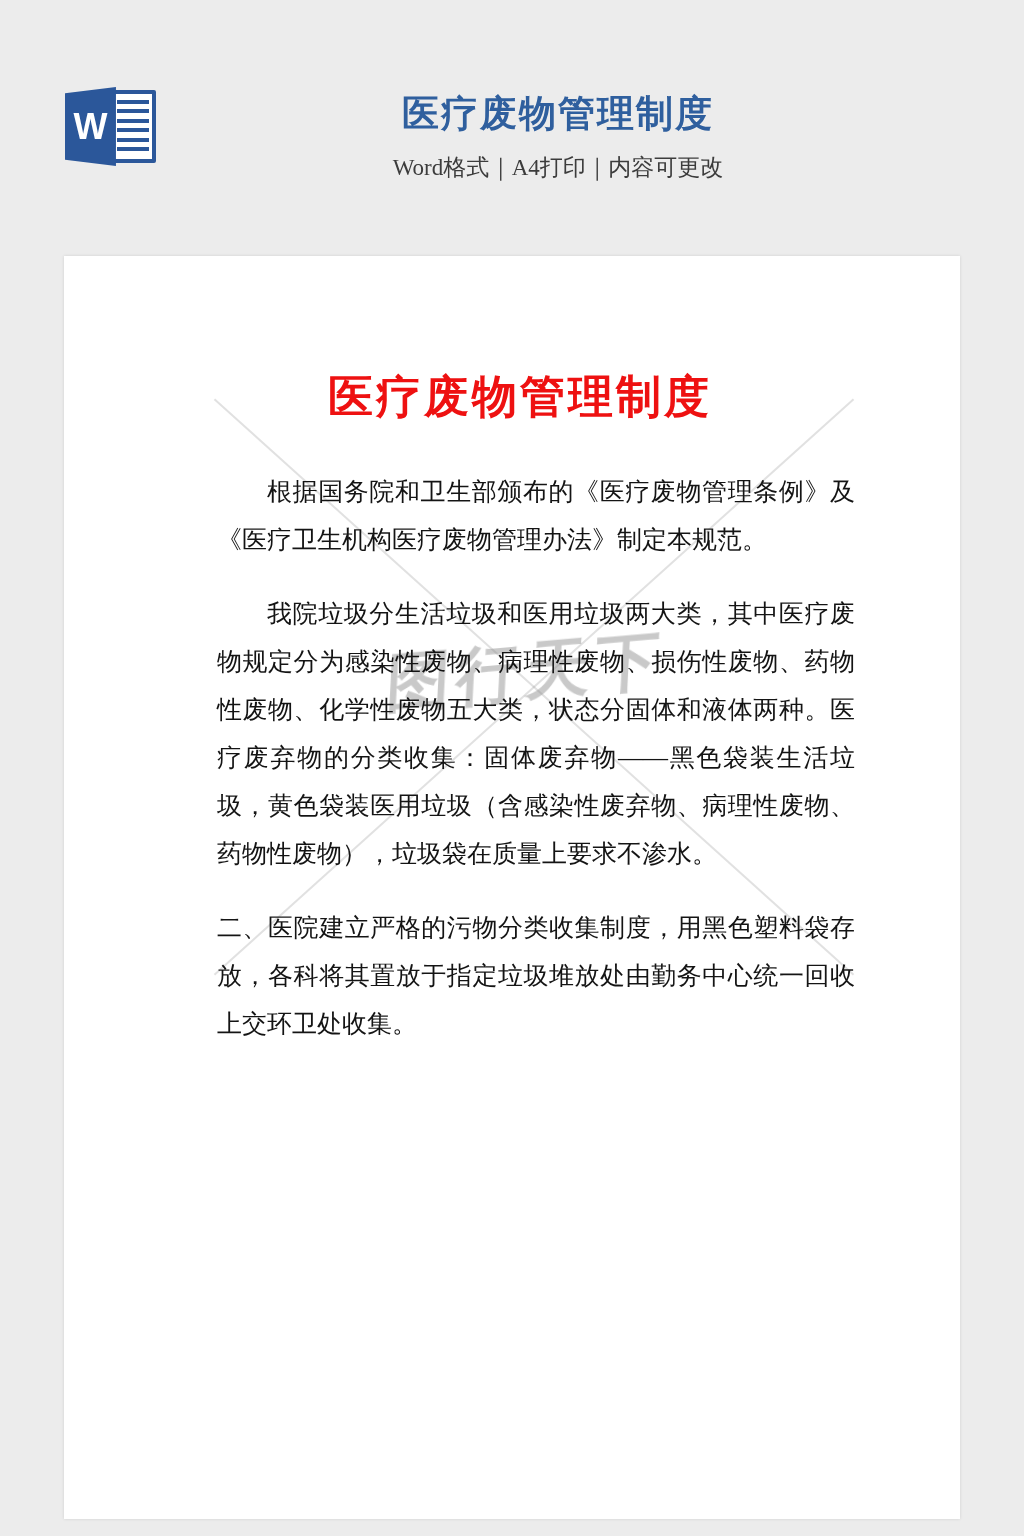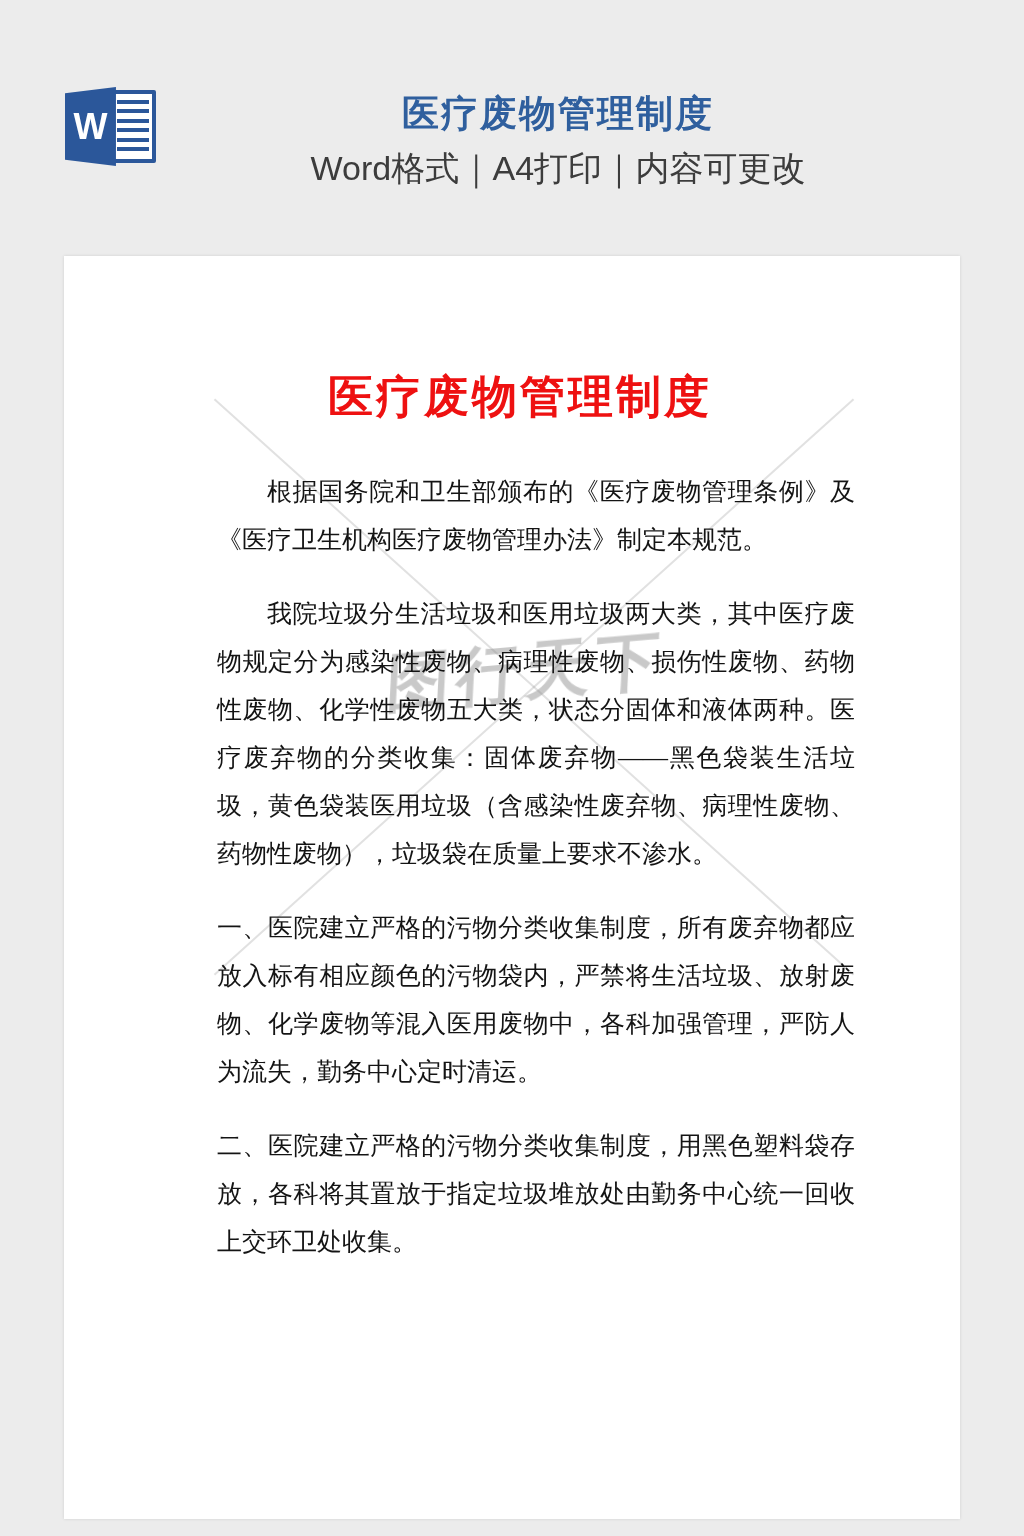--- a/index.html
+++ b/index.html
@@ -58,23 +58,24 @@
   }
   .site-title {
     font-size: 37px;
     font-weight: 700;
     letter-spacing: 2px;
     color: #2f5f9e;
     line-height: 44px;
   }
   .site-subtitle {
     margin-top: 17px;
-    font-size: 34px;
+    font-size: 23px;
     color: #3c3c3c;
     line-height: 30px;
+    font-family: Liberation Serif, serif;
   }
 
   
   .doc-page {
     position: absolute;
     left: 64px; top: 256px;
     width: 896px; height: 1263px;
     background: #ffffff;
     box-shadow: 0 0 3px rgba(0,0,0,0.12);
     overflow: hidden;
@@ -146,17 +147,16 @@
 
 <div class="doc-page">
   <div class="wm-line a"></div>
   <div class="wm-line b"></div>
   <div class="wm-text">图行天下</div>
   <div class="doc-content">
     <div class="doc-title" style="color: rgb(238, 17, 17);">医疗废物管理制度</div>
     <div>
         <p class="doc-para indent">根据国务院和卫生部颁布的《医疗废物管理条例》及《医疗卫生机构医疗废物管理办法》制定本规范。</p>
         <p class="doc-para indent">我院垃圾分生活垃圾和医用垃圾两大类，其中医疗废物规定分为感染性废物、病理性废物、损伤性废物、药物性废物、化学性废物五大类，状态分固体和液体两种。医疗废弃物的分类收集：固体废弃物——黑色袋装生活垃圾，黄色袋装医用垃圾（含感染性废弃物、病理性废物、药物性废物），垃圾袋在质量上要求不渗水。</p>
-        <p class="doc-para">一、医院建立严格的污物分类收集制度，所有废弃物都应放入标有相应颜色的污物袋内，严禁将生活垃圾、放射废物、化学废物等混入医用废物中，各科加强管理，严防人为流失，勤务中心定时清运。</p>
         <p class="doc-para">二、医院建立严格的污物分类收集制度，用黑色塑料袋存放，各科将其置放于指定垃圾堆放处由勤务中心统一回收上交环卫处收集。</p>
       </div>
   </div>
 </div>
 
 </body></html>

